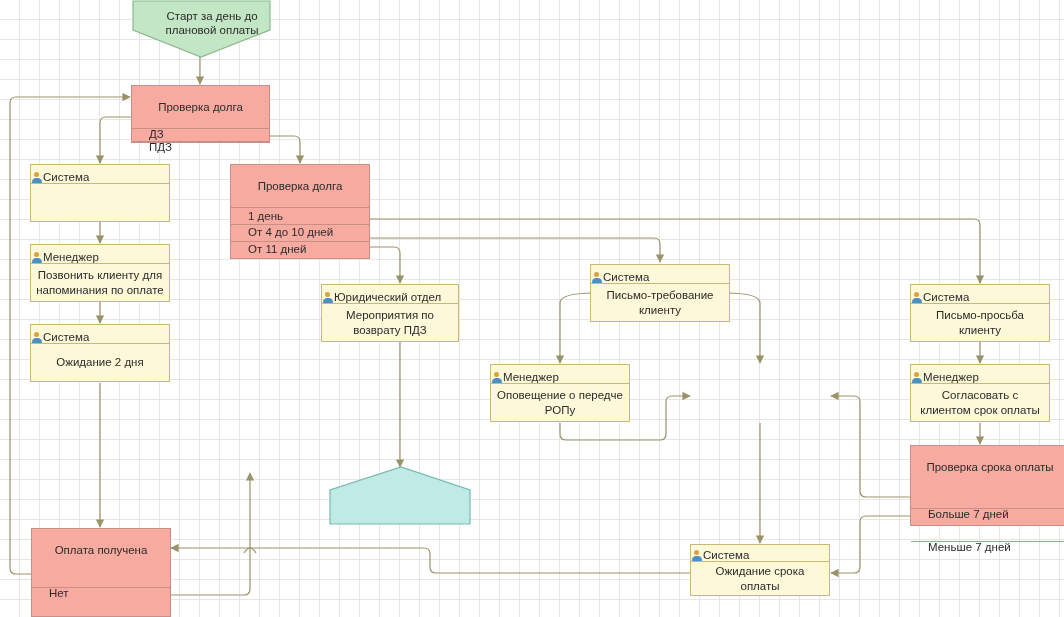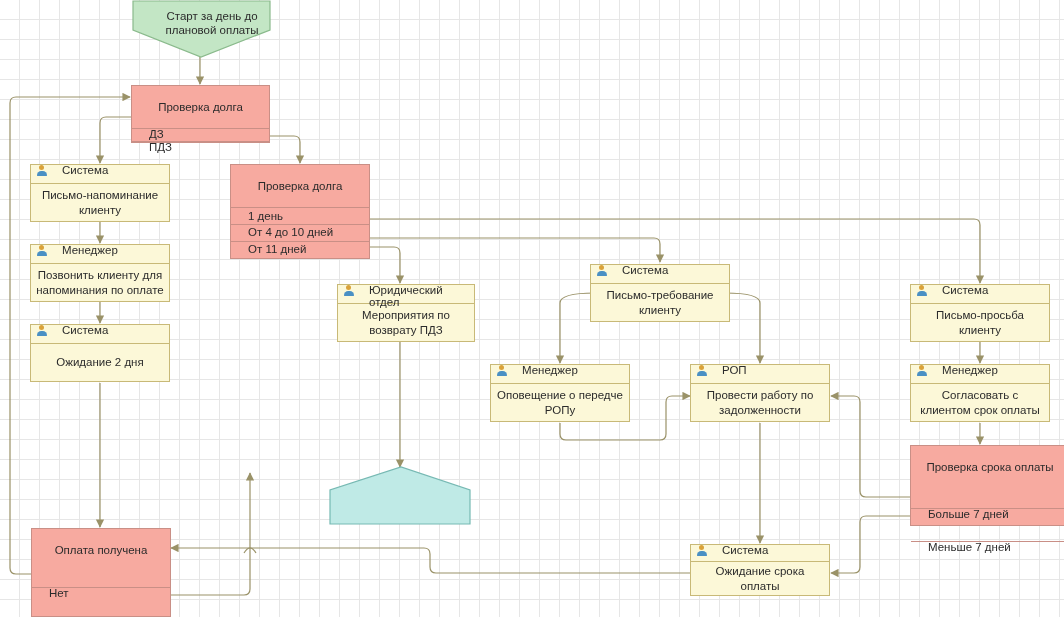--- a/index.html
+++ b/index.html
@@ -38,23 +38,22 @@
   .task {
     background: #fcf8d8;
     border: 1px solid #c8b977;
     display: flex;
     flex-direction: column;
   }
   .task .hdr {
     height: 18px;
     border-bottom: 1px solid #c8b977;
     display: flex;
-    align-items: flex-start;
-    padding-left: 5px;
-    gap: 15px;
+    align-items: flex-end;
+    gap: 1px;
     font-size: 11.5px;
     line-height: 1;
   }
   .task .body {
     flex: 1;
     display: flex;
     align-items: center;
     justify-content: center;
     text-align: center;
     padding: 2px 5px;
@@ -192,21 +191,20 @@
     <div class="title">Проверка долга</div>
     <div class="opt">ДЗ</div>
     <div class="opt">ПДЗ</div>
   </div>
 
   <div class="node task" style="left:30px; top:164px; width:140px; height:58px;">
     <div class="hdr">
       <span class="person-icon"></span>
       <span>Система</span>
     </div>
-    <div class="body">Письмо-напоминание клиенту</div>
   </div>
 
   <div class="node task" style="left:30px; top:244px; width:140px; height:58px;">
     <div class="hdr">
       <span class="person-icon"></span>
       <span>Менеджер</span>
     </div>
     <div class="body">Позвонить клиенту для напоминания по оплате</div>
   </div>
 
@@ -218,21 +216,21 @@
     <div class="body">Ожидание 2 дня</div>
   </div>
 
   <div class="node decision" style="left:230px; top:164px; width:140px; height:95px;">
     <div class="title">Проверка долга</div>
     <div class="opt">1 день</div>
     <div class="opt">От 4 до 10 дней</div>
     <div class="opt">От 11 дней</div>
   </div>
 
-  <div class="node task" style="left:337px; top:284px; width:138px; height:58px;">
+  <div class="node task" style="left:321px; top:284px; width:138px; height:58px;">
     <div class="hdr">
       <span class="person-icon"></span>
       <span>Юридический отдел</span>
     </div>
     <div class="body">Мероприятия по возврату ПДЗ</div>
   </div>
 
   <div class="node task" style="left:590px; top:264px; width:140px; height:58px;">
     <div class="hdr">
       <span class="person-icon"></span>
@@ -242,27 +240,20 @@
   </div>
 
   <div class="node task" style="left:490px; top:364px; width:140px; height:58px;">
     <div class="hdr">
       <span class="person-icon"></span>
       <span>Менеджер</span>
     </div>
     <div class="body">Оповещение о передче РОПу</div>
   </div>
 
-  <div class="node task" style="left:690px; top:364px; width:140px; height:58px;">
-    <div class="hdr">
-      <span class="person-icon"></span>
-      <span>РОП</span>
-    </div>
-    <div class="body">Провести работу по задолженности</div>
-  </div>
 
   <div class="node task" style="left:910px; top:284px; width:140px; height:58px;">
     <div class="hdr">
       <span class="person-icon"></span>
       <span>Система</span>
     </div>
     <div class="body">Письмо-просьба клиенту</div>
   </div>
 
   <div class="node task" style="left:910px; top:364px; width:140px; height:58px;">

